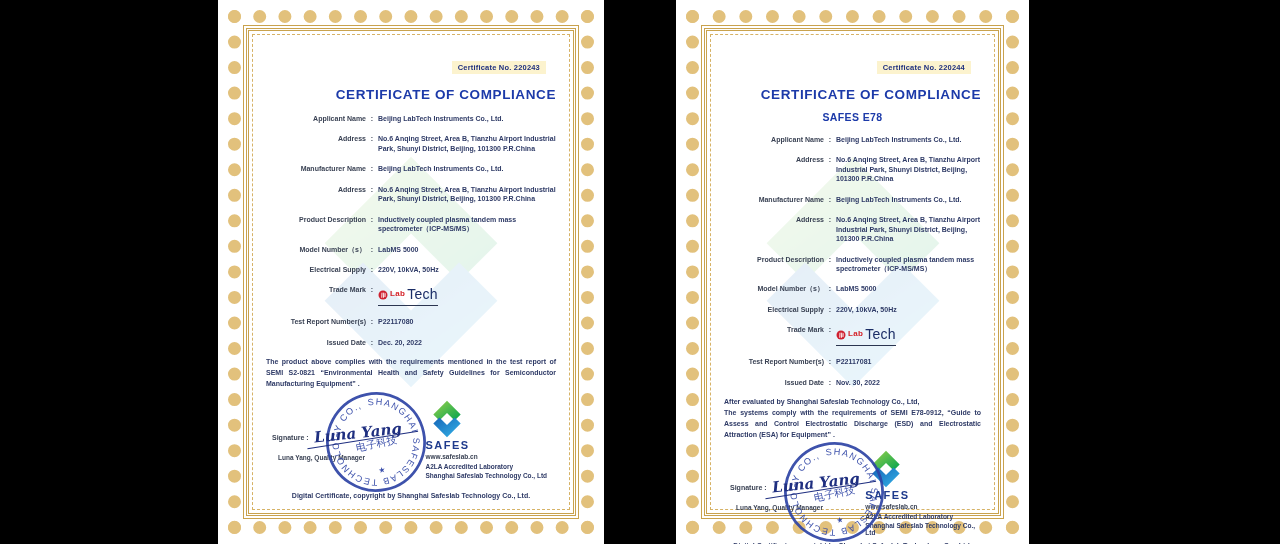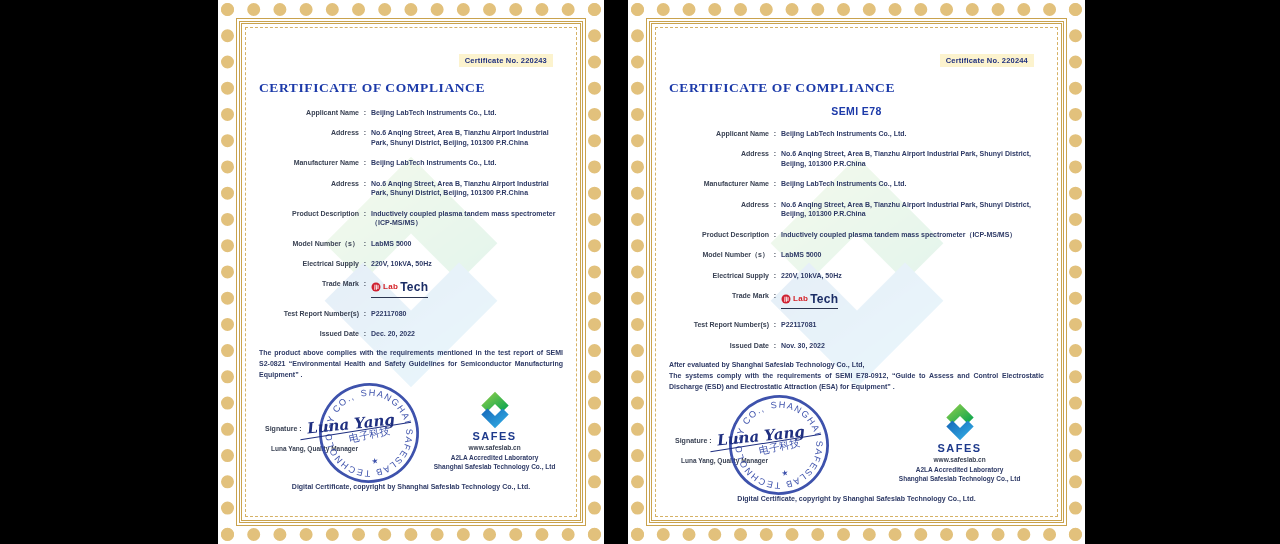--- a/index.html
+++ b/index.html
@@ -1,60 +1,60 @@
 <!DOCTYPE html>
 <html><head>
 <meta charset="utf-8">
 <style>
   html,body{margin:0;padding:0;}
   body{
     width:1280px;height:544px;background:#000;position:relative;overflow:hidden;
     font-family:"Liberation Sans", sans-serif;
   }
-  .cert{position:absolute;top:0;height:544px;background:#fff;box-sizing:border-box;padding:3px;}
+  .cert{position:absolute;top:0;height:544px;background:#fff;box-sizing:border-box;padding:10px;}
   .cert-left{left:218px;width:386px;}
-  .cert-right{left:628px;width:457px;}
+  .cert-right{left:676px;width:353px;}
   
   .lace{height:100%;box-sizing:border-box;border:13px dotted #e2c17c;padding:2px;}
   .frame1{height:100%;box-sizing:border-box;border:1px solid #c9a24d;padding:2px;}
   .frame2{height:100%;box-sizing:border-box;border:3px double #c9a24d;padding:3px;}
   .frame3{height:100%;box-sizing:border-box;border:1.5px dashed #d6b266;padding:2px 13px 4px 13px;
           position:relative;display:flex;flex-direction:column;}
   .watermark{position:absolute;left:0;top:0;right:0;bottom:0;display:flex;align-items:center;justify-content:center;
              opacity:0.10;pointer-events:none;}
   .content{position:relative;display:flex;flex-direction:column;height:100%;}
 
   .cert-no{align-self:flex-end;margin:24px 10px 0 0;background:#fcf3ce;color:#1e2f7e;
            font-weight:bold;font-size:7.5px;padding:2px 6px;letter-spacing:0.2px;}
-  .title{margin-top:13px;text-align:left;color:#1c3aa9;font-weight:bold;font-size:13.5px;letter-spacing:0.6px;font-family:Liberation Serif, serif;}
+  .title{margin-top:13px;text-align:right;color:#1c3aa9;font-weight:bold;font-size:13.5px;letter-spacing:0.6px;}
   .subtitle{margin-top:9px;text-align:center;color:#1c3aa9;font-weight:bold;font-size:10.5px;letter-spacing:0.4px;}
 
   .fields{margin-top:12px;display:flex;flex-direction:column;gap:11px;}
   .field-row{display:flex;align-items:flex-start;font-size:7px;line-height:1.35;font-weight:bold;}
   .field-label{width:100px;text-align:right;color:#3a4254;flex:none;}
   .field-colon{width:12px;text-align:center;color:#3a4254;flex:none;}
   .field-value{flex:1;color:#2e3a66;}
 
   .tm-wrap{display:inline-flex;align-items:center;gap:2px;border-bottom:1.5px solid #2b3550;padding-bottom:1px;}
   .tm-lab{color:#d42127;font-size:8px;font-weight:bold;letter-spacing:0.3px;}
-  .tm-tech{color:#1b2d66;font-size:12px;font-weight:bold;letter-spacing:0.3px;}
+  .tm-tech{color:#1b2d66;font-size:14px;font-weight:normal;letter-spacing:0.3px;}
 
   .statement{margin-top:10px;font-size:7px;font-weight:bold;color:#2e3a66;line-height:1.55;text-align:justify;}
   .statement div{margin:0;}
 
   .footer{margin-top:8px;display:flex;}
   .sig-zone{width:55%;position:relative;height:92px;}
   .sig-label{position:absolute;left:6px;top:36px;font-size:7px;font-weight:bold;color:#3a4254;}
   .signer{position:absolute;left:12px;top:56px;font-size:6.5px;font-weight:bold;color:#3a4254;white-space:nowrap;}
   .stamp{position:absolute;left:58px;top:-8px;width:104px;height:104px;transform:rotate(-12deg);opacity:0.92;}
   .sig-script{position:absolute;left:48px;top:26px;font-family:"DejaVu Serif", serif;font-style:italic;
               font-weight:bold;color:#1f2f80;font-size:15px;transform:rotate(-6deg);white-space:nowrap;}
   .sig-script:after{content:"";position:absolute;left:-8px;right:-16px;bottom:1px;
                     border-bottom:1.5px solid #1f2f80;transform:rotate(-3deg);}
-  .safes-zone{width:45%;display:flex;flex-direction:column;align-items:center;justify-content:flex-start;padding-top:2px;}
+  .safes-zone{width:45%;display:flex;flex-direction:column;justify-content:flex-start;padding-top:2px;}
   .safes-word{margin-top:1px;color:#1e3a8c;font-weight:bold;font-size:11px;letter-spacing:1.5px;}
   .safes-site{margin-top:2px;font-size:6.5px;font-weight:bold;color:#3a4254;}
   .safes-accred{margin-top:3px;font-size:6.5px;font-weight:bold;color:#2e3a66;}
   .safes-company{margin-top:2px;font-size:6.5px;font-weight:bold;color:#2e3a66;}
   .copyright{margin-top:2px;text-align:center;font-size:7px;font-weight:bold;color:#2e3a66;}
 </style>
 </head>
 <body>
 
 <svg width="0" height="0" style="position:absolute">
@@ -194,21 +194,21 @@
   <div class="frame3">
     <div class="watermark">
       <svg viewBox="0 0 100 100" width="240" height="240">
         <polygon fill="url(#grad-green)" points="50,2 86,38 70,54 50,34 30,54 14,38"></polygon>
         <polygon fill="url(#grad-blue)" points="50,98 14,62 30,46 50,66 70,46 86,62"></polygon>
       </svg>
     </div>
     <div class="content">
       <div class="cert-no">Certificate No. 220244</div>
       <div class="title">CERTIFICATE OF COMPLIANCE</div>
-      <div class="subtitle">SEMI E78</div>
+      <div class="subtitle">SAFES E78</div>
       <div class="fields">
         <div class="field-row">
           <span class="field-label">Applicant Name</span>
           <span class="field-colon">:</span>
           <span class="field-value">Beijing LabTech Instruments Co., Ltd.</span>
         </div>
         <div class="field-row">
           <span class="field-label">Address</span>
           <span class="field-colon">:</span>
           <span class="field-value">No.6 Anqing Street, Area B, Tianzhu Airport Industrial Park, Shunyi District, Beijing, 101300 P.R.China</span>

